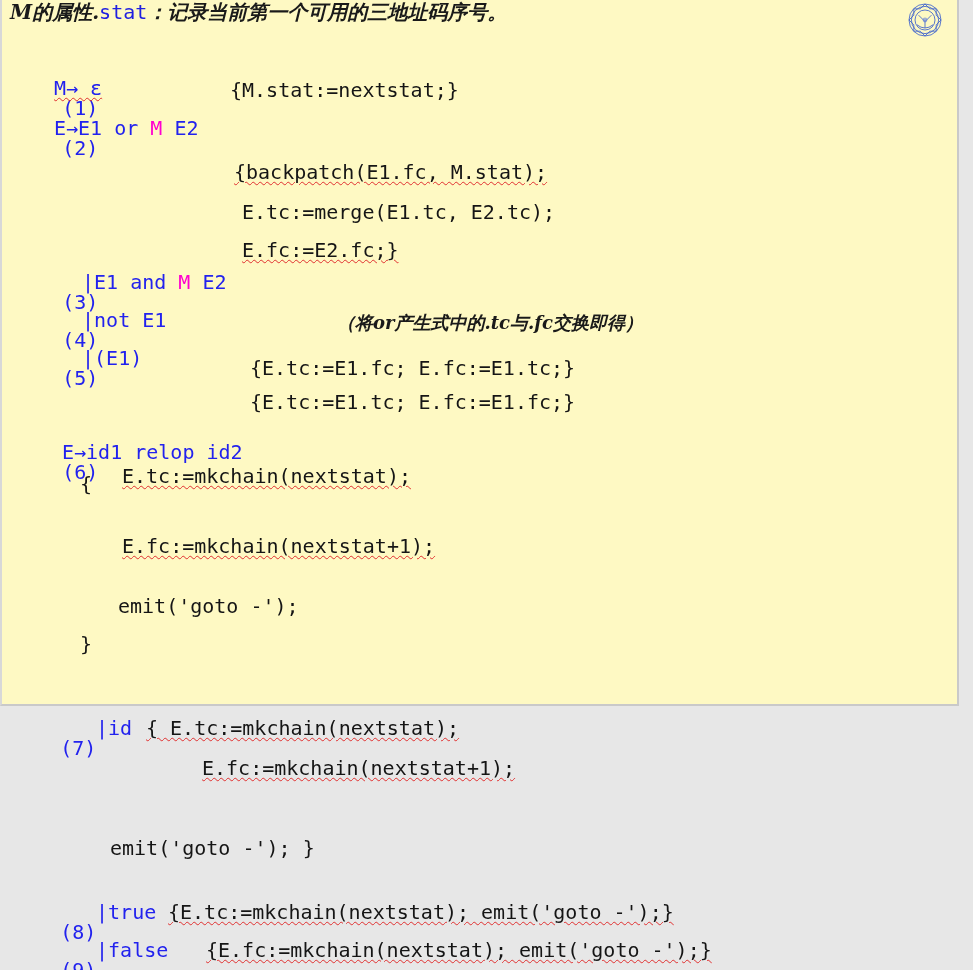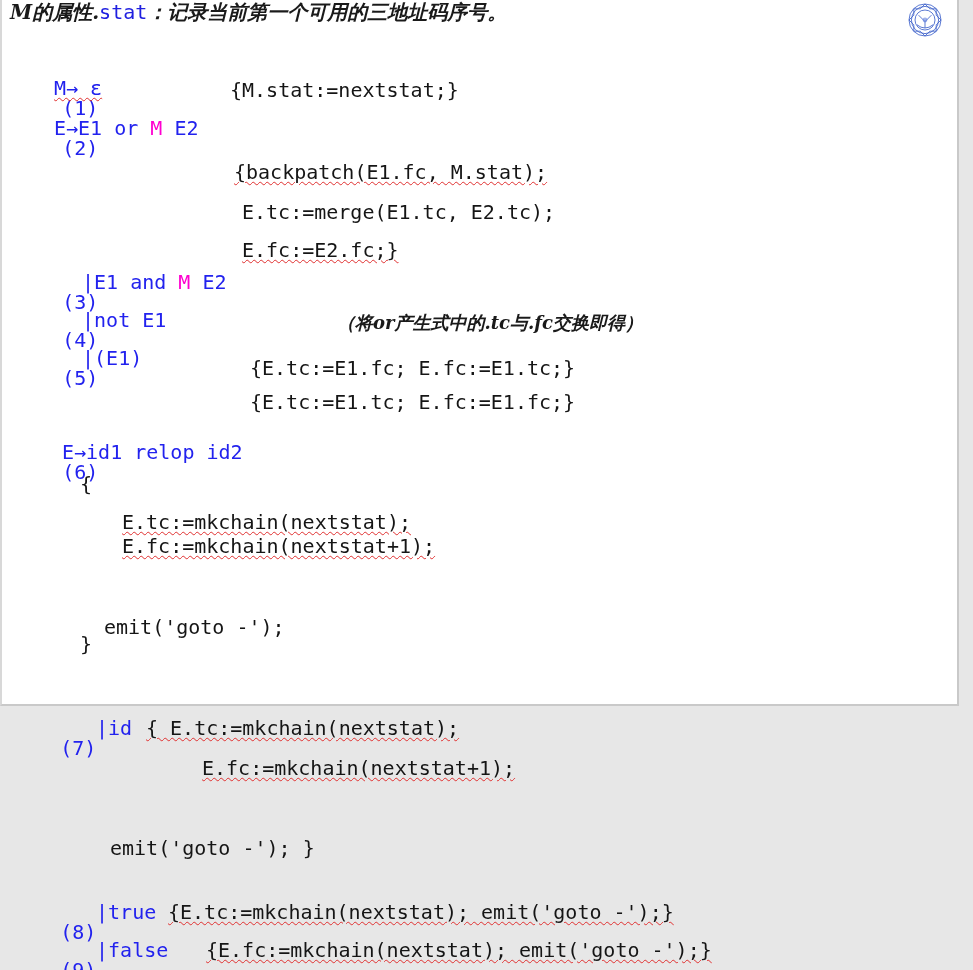--- a/index.html
+++ b/index.html
@@ -16,21 +16,21 @@
     position: relative;
   }
 
   
   #slide-panel {
     position: absolute;
     left: 0;
     top: 0;
     width: 959px;
     height: 706px;
-    background: #ffffff;
+    background: #fef9c3;
     border-right: 2px solid #c9c9c9;
     border-bottom: 2px solid #c9c9c9;
     border-left: 2px solid #d8d8d8;
     box-sizing: border-box;
     overflow: hidden;
   }
 
   
   #title-bar {
     position: absolute;
@@ -170,23 +170,23 @@
   </div>
   <div class="ln" style="left:80px; top:348px;"><span class="bar">|</span><span class="blue">(E1)</span></div>
   <div class="ln black" style="left:248px; top:358px;">{E.tc:=E1.fc; E.fc:=E1.tc;}</div>
   <div class="ln black" style="left:248px; top:392px;">{E.tc:=E1.tc; E.fc:=E1.fc;}</div>
 
   <div class="ln" style="left:12px; top:442px;">
     <span class="num">(6)</span>
   </div>
   <div class="ln blue" style="left:60px; top:442px;"><span>E→id1 relop id2</span></div>
   <div class="ln black" style="left:78px; top:474px;">{</div>
-  <div class="ln black sq" style="left:120px; top:512px;text-align:right;">E.tc:=mkchain(nextstat);</div>
+  <div class="ln black sq" style="left:120px; top:466px;text-align:right;">E.tc:=mkchain(nextstat);</div>
   <div class="ln black sq" style="left:120px; top:536px;">E.fc:=mkchain(nextstat+1);</div>
-  <div class="ln black" style="left:102px; top:596px;margin-top:21px;">emit('goto -');</div>
+  <div class="ln black" style="left:116px; top:596px;">emit('goto -');</div>
   <div class="ln black" style="left:78px; top:634px;">}</div>
 
 </div>
 
 <div id="lower-region">
 
   <div class="ln" style="left:12px; top:12px;">
     <span class="num">(7)</span>
   </div>
   <div class="ln" style="left:96px; top:12px;"><span class="bar">|</span><span class="blue">id</span></div>

